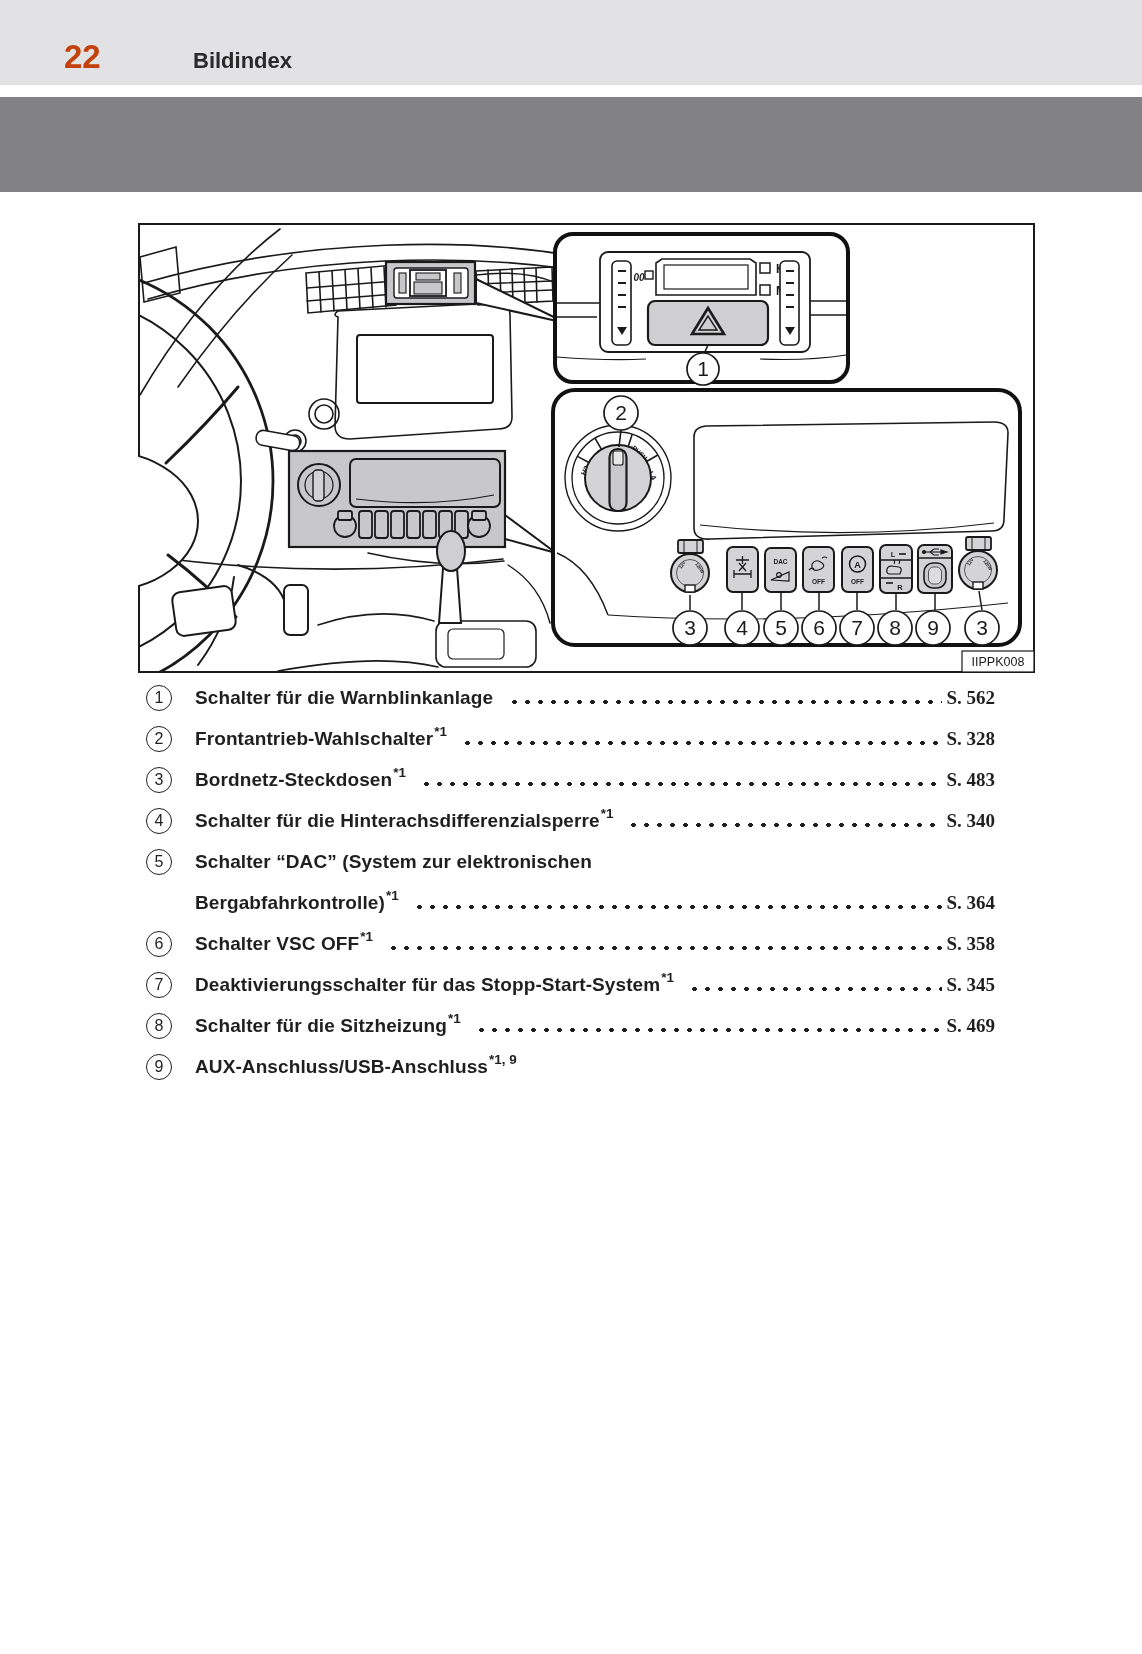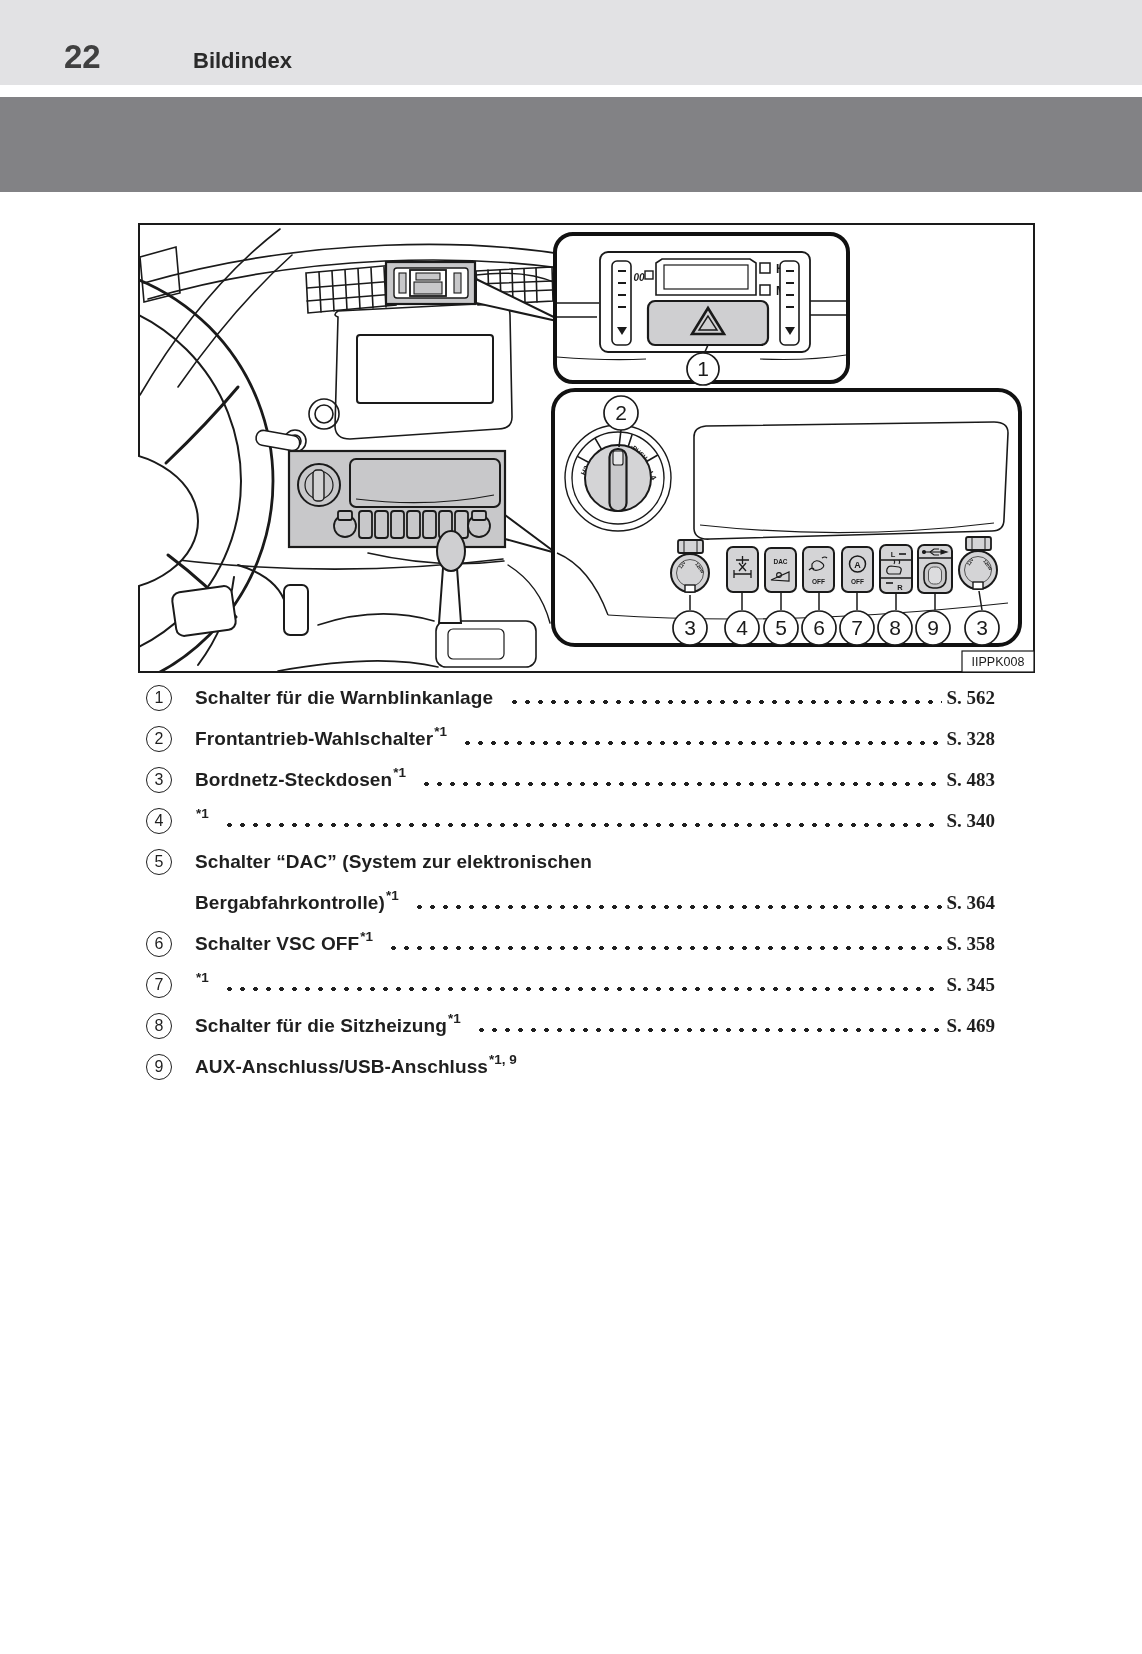--- a/index.html
+++ b/index.html
@@ -2,21 +2,21 @@
 <html><head>
 <meta charset="utf-8">
 <style>
   html,body{margin:0;padding:0;}
   body{
     width:1142px;height:1654px;position:relative;background:#ffffff;
     font-family:"Liberation Sans","DejaVu Sans",sans-serif;color:#1f1f1f;
     overflow:hidden;
   }
   .topbar{position:absolute;left:0;top:0;width:1142px;height:85px;background:#e2e2e4;}
-  .pagenum{position:absolute;left:64px;top:40px;font-size:33px;font-weight:700;line-height:1;color:#404040;}
+  .pagenum{position:absolute;left:64px;top:40px;font-size:33px;font-weight:700;line-height:1;color:#c2410c;}
   .section{position:absolute;left:193px;top:50px;font-size:22px;font-weight:700;line-height:1;color:#2a2a2a;}
   .darkband{position:absolute;left:0;top:97px;width:1142px;height:95px;background:#828285;}
   .figure{position:absolute;left:138px;top:223px;width:897px;height:578px;}
   svg text{font-family:"Liberation Sans","DejaVu Sans",sans-serif;fill:#1a1a1a;}
 
   .idx{position:absolute;left:146px;top:677px;width:849px;}
   .row{display:flex;align-items:center;height:41px;}
   .row5{height:82px;align-items:flex-start;}
   .row5 .col{flex:1;display:flex;flex-direction:column;}
   .row5 .l1,.row5 .l2{display:flex;align-items:center;height:41px;}
@@ -330,20 +330,21 @@
     <span class="lbl">Bordnetz-Steckdosen</span>
     <span class="sup">*1</span>
     <span class="dots"></span>
     <span class="pageref">S. 483</span>
   </div>
 
   <div class="row">
     <span class="numwrap">
         <span>4</span>
       </span>
+    <span class="lbl">Schalter für die Hinterachsdifferenzialsperre</span>
     <span class="sup">*1</span>
     <span class="dots"></span>
     <span class="pageref">S. 340</span>
   </div>
 
   <div class="row row5">
     <span class="numwrap">
         <span>5</span>
       </span>
     <span class="col">
@@ -366,20 +367,21 @@
     <span class="lbl">Schalter VSC OFF</span>
     <span class="sup">*1</span>
     <span class="dots"></span>
     <span class="pageref">S. 358</span>
   </div>
 
   <div class="row">
     <span class="numwrap">
         <span>7</span>
       </span>
+    <span class="lbl">Deaktivierungsschalter für das Stopp-Start-System</span>
     <span class="sup">*1</span>
     <span class="dots"></span>
     <span class="pageref">S. 345</span>
   </div>
 
   <div class="row">
     <span class="numwrap">
         <span>8</span>
       </span>
     <span class="lbl">Schalter für die Sitzheizung</span>

